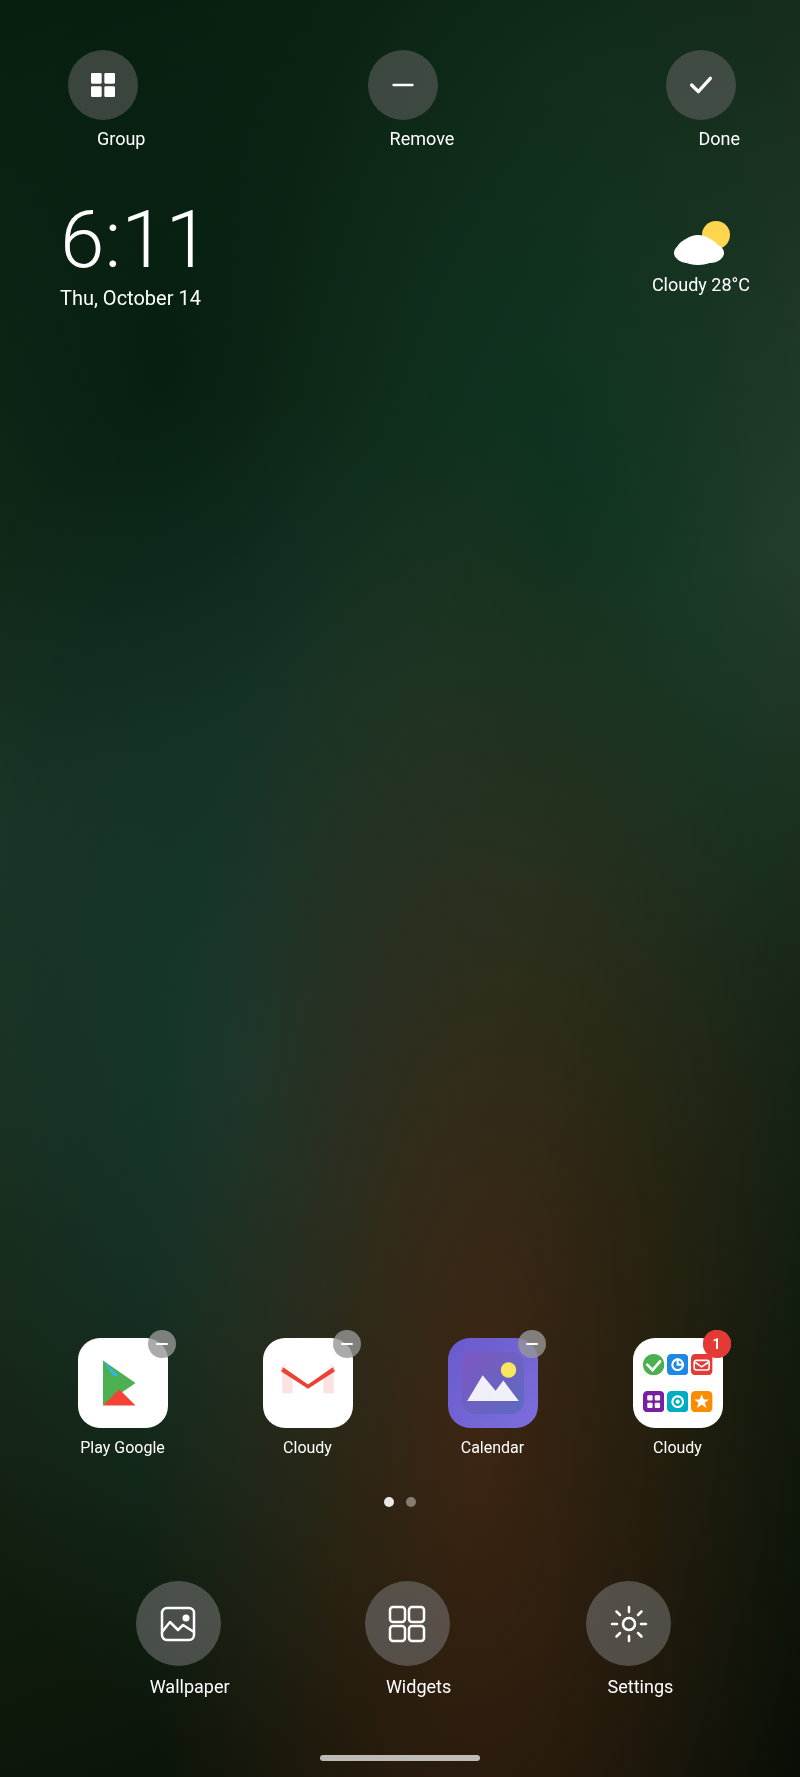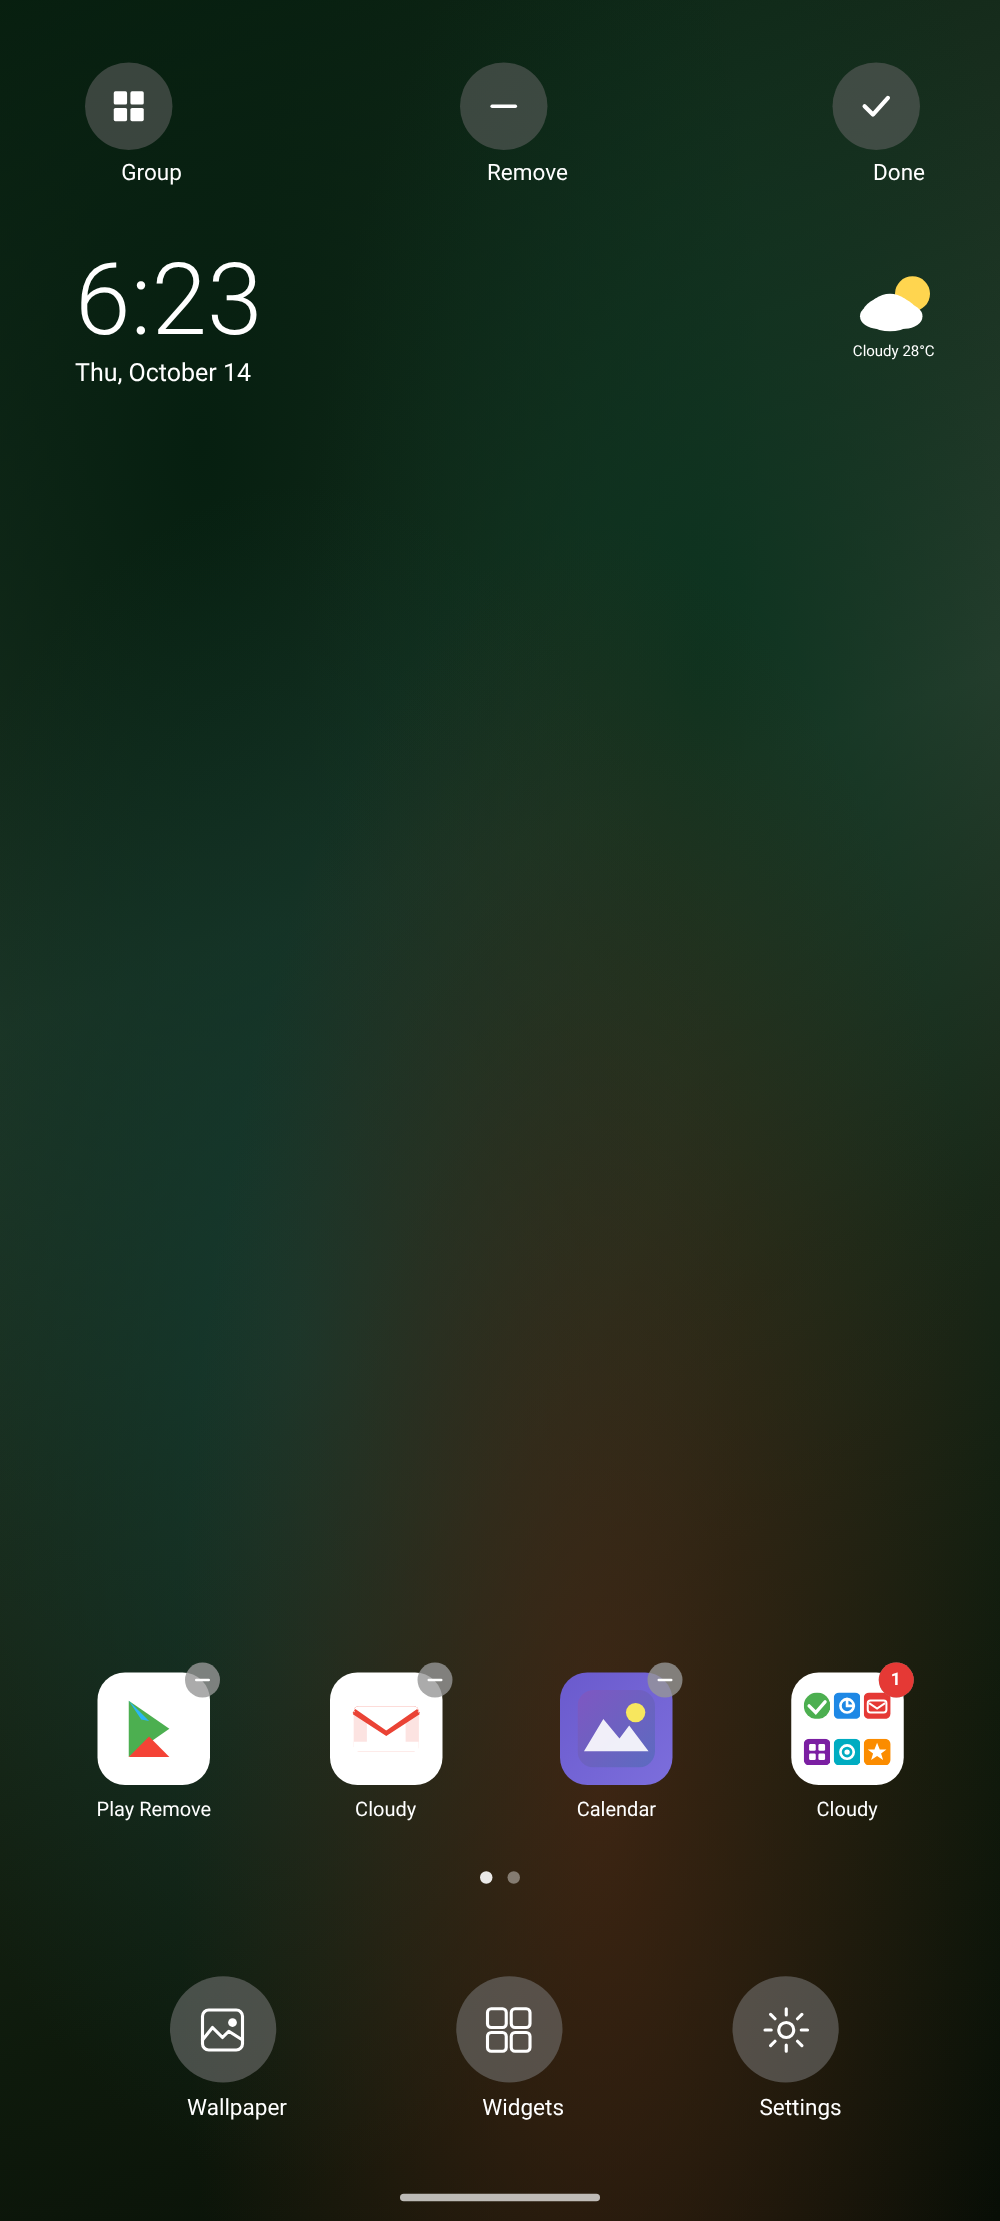--- a/index.html
+++ b/index.html
@@ -95,21 +95,21 @@
       top: 215px;
       right: 50px;
       display: flex;
       flex-direction: column;
       align-items: center;
       gap: 4px;
     }
 
     .weather-text {
       color: white;
-      font-size: 12px;
+      font-size: 18px;
     }
 
     
     .app-row {
       position: absolute;
       bottom: 320px;
       left: 0;
       right: 0;
       display: flex;
       justify-content: space-around;
@@ -319,21 +319,21 @@
       <svg viewBox="0 0 24 24">
         <path d="M5 12l5 5L19 7" stroke="white" stroke-width="2.5" fill="none" stroke-linecap="round" stroke-linejoin="round"></path>
       </svg>
     </div>
     <span class="top-btn-label">Done</span>
   </div>
 
 </div>
 
 <div class="clock-area">
-  <div class="clock-time">6:23</div>
+  <div class="clock-time">6:11</div>
   <div class="clock-date">Thu, October 14</div>
 </div>
 
 <div class="weather-widget">
   <div class="weather-svg-wrap">
     
     <svg viewBox="0 0 70 55" width="70" height="55">
 
       <circle cx="50" cy="20" r="14" fill="#FFD54F"></circle>
 
@@ -359,21 +359,21 @@
           <path d="M34 24L21 37l13-13z" fill="#FF9800"></path>
           <path d="M8 6l13 13-5-1L8 6z" fill="#29B6F6"></path>
         </svg>
       </div>
       <div class="app-icon-remove">
         <svg viewBox="0 0 14 14">
           <rect x="1" y="6" width="12" height="2" rx="1"></rect>
         </svg>
       </div>
     </div>
-    <span class="app-label">Play Remove</span>
+    <span class="app-label">Play Google</span>
   </div>
 
   <div class="app-item">
     <div class="app-icon-wrapper">
       <div class="app-icon icon-gmail">
         <svg viewBox="0 0 48 48" width="62" height="62">
           <rect x="4" y="10" width="40" height="28" rx="3" fill="#F44336"></rect>
           <rect x="4" y="10" width="40" height="28" rx="3" fill="white"></rect>
           <path d="M4 13l20 14L44 13" stroke="#EA4335" stroke-width="3" fill="none"></path>
           <path d="M4 13l20 14L44 13V38H4V13z" fill="white"></path>

